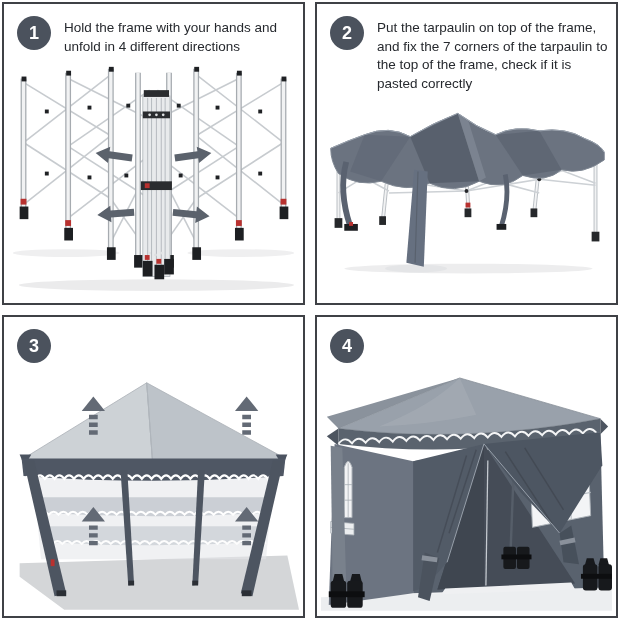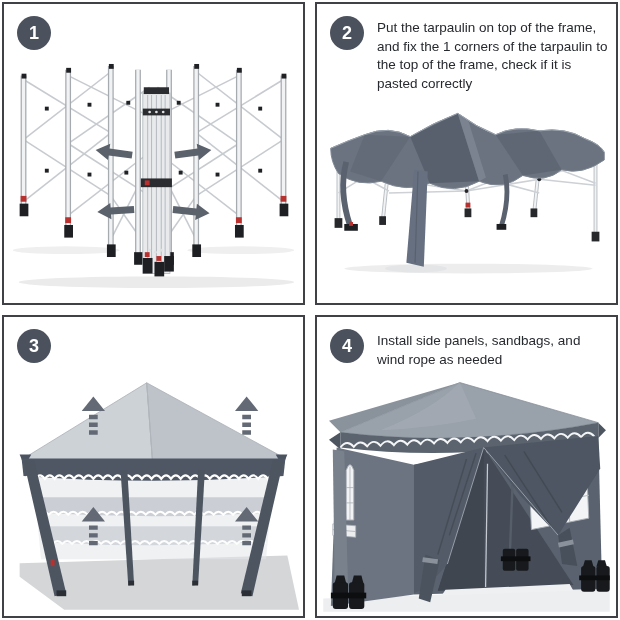--- a/index.html
+++ b/index.html
@@ -23,20 +23,21 @@
   .illus svg{width:100%;height:100%;}
 </style>
 </head>
 <body>
 
 <div class="sheet">
 
   <section class="panel">
     <div class="panel-header">
       <div class="step-badge">1</div>
+      <p class="step-text">Hold the frame with your hands and unfold in 4 different directions</p>
     </div>
     <div class="illus">
       <svg viewBox="0 0 300 240" preserveAspectRatio="xMidYMid meet">
         <ellipse cx="153" cy="229" rx="142" ry="6" fill="#ebebec"></ellipse>
         <ellipse cx="60" cy="196" rx="55" ry="4" fill="#efeff0"></ellipse>
         <ellipse cx="240" cy="196" rx="55" ry="4" fill="#efeff0"></ellipse>
 
         <g stroke="#c7cbcf" stroke-width="1.6">
           <line x1="16" y1="20" x2="106" y2="75"></line>
             <line x1="106" y1="12" x2="16" y2="82"></line>
@@ -166,21 +167,21 @@
             <polygon points="0,-3.6 24,-3.6 24,-8.5 38,0 24,8.5 24,3.6 0,3.6"></polygon>
           </g>
         </g>
       </svg>
     </div>
   </section>
 
   <section class="panel">
     <div class="panel-header">
       <div class="step-badge">2</div>
-      <p class="step-text">Put the tarpaulin on top of the frame, and fix the 1 corners of the tarpaulin to the top of the frame, check if it is pasted correctly</p>
+      <p class="step-text">Put the tarpaulin on top of the frame, and fix the 7 corners of the tarpaulin to the top of the frame, check if it is pasted correctly</p>
     </div>
     <div class="illus">
       <svg viewBox="0 0 300 200" preserveAspectRatio="xMidYMid meet">
         <ellipse cx="152" cy="172" rx="128" ry="5" fill="#ededee"></ellipse>
         <ellipse cx="98" cy="172" rx="32" ry="4" fill="#e4e5e7"></ellipse>
 
         <g>
           <g stroke="#b9bec3" stroke-width="4">
             <line x1="18" y1="55" x2="18" y2="122"></line>
               <line x1="283" y1="48" x2="283" y2="136"></line>
@@ -297,21 +298,20 @@
               <line x1="0" y1="19" x2="0" y2="40" stroke="#636a75" stroke-width="9" stroke-dasharray="4.5 3.5"></line>
           </g>
         </g>
       </svg>
     </div>
   </section>
 
   <section class="panel">
     <div class="panel-header">
       <div class="step-badge">4</div>
-      <p class="step-text">Install side panels, sandbags, and wind rope as needed</p>
     </div>
     <div class="illus">
       <svg viewBox="0 0 300 250" preserveAspectRatio="xMidYMid meet">
 
         <polygon points="0,236 300,226 300,250 0,250" fill="#eceef0"></polygon>
 
         <g>
           <polygon points="143,10 6,50 18,62" fill="#8a929c"></polygon>
           <path d="M143,10 L18,62 Q150,78 288,52 Z" fill="#99a1ab" stroke="#868e98" stroke-width="0.8"></path>
           <path d="M143,10 Q115,38 60,60 Q112,58 160,48 Z" fill="#a6adb5" opacity="0.6"></path>

